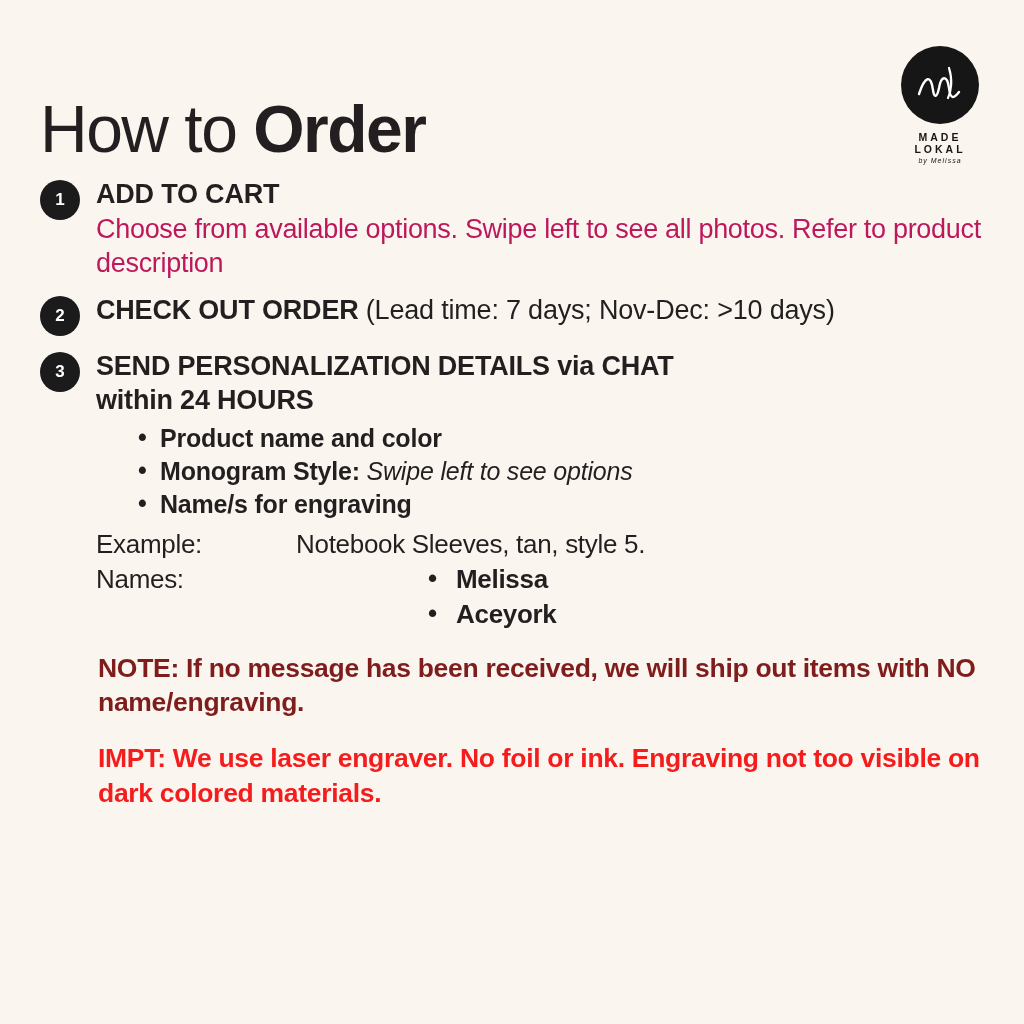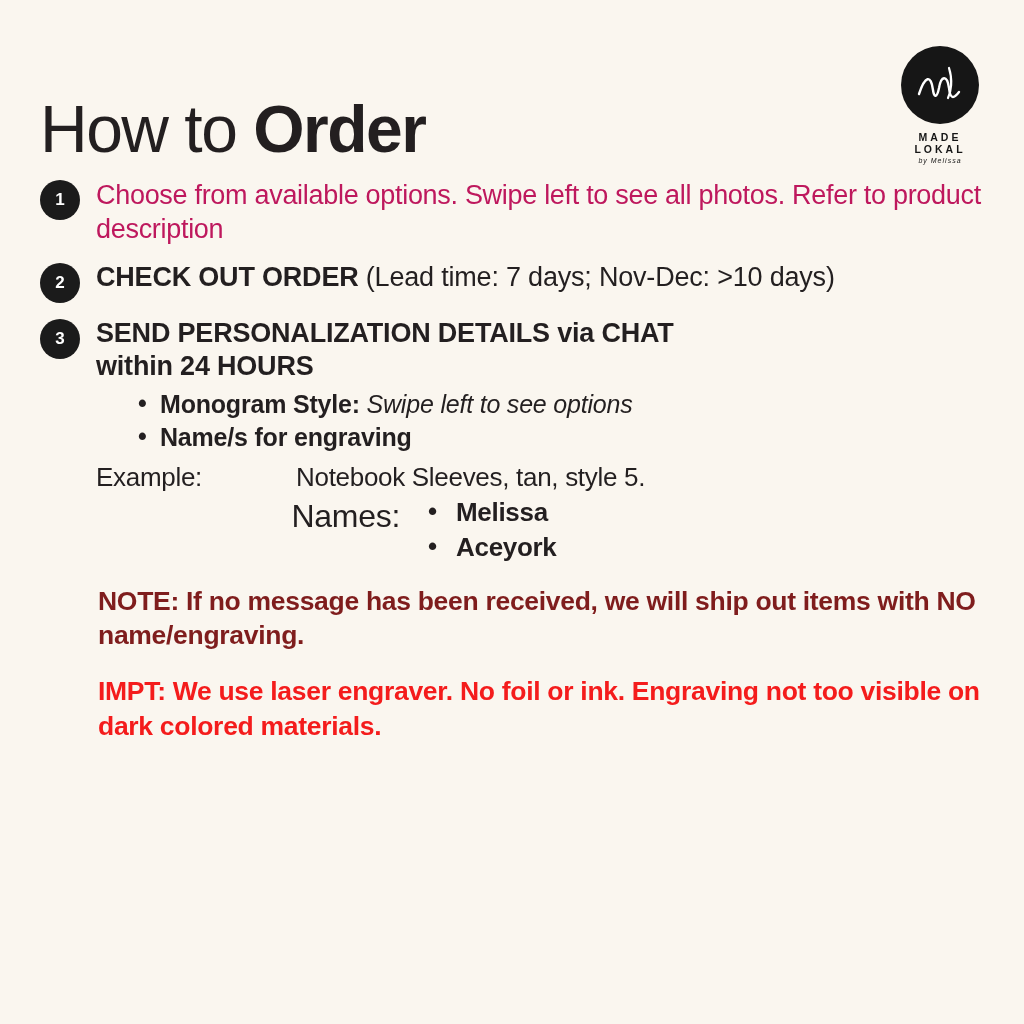--- a/index.html
+++ b/index.html
@@ -162,24 +162,24 @@
     width: 200px;
     flex: 0 0 auto;
   }
   .names-row {
     display: flex;
     margin-top: 1px;
   }
   .names-label {
     width: 332px;
     flex: 0 0 auto;
-    text-align: right;
+    text-align: left;
     padding-right: 28px;
     box-sizing: border-box;
-    font-size: 32px;
+    font-size: 26px;
     line-height: 1.32;
     letter-spacing: -0.3px;
   }
   .names-list {
     list-style: none;
     margin: 0;
     padding: 0;
   }
   .names-list li {
     font-size: 26px;
@@ -233,38 +233,40 @@
       <div class="logo-name">MADE LOKAL</div>
       <div class="logo-sub">by Melissa</div>
     </div>
   </div>
 
   <div class="steps">
 
     <div class="step">
       <div class="badge">1</div>
       <div class="step-body">
+        <div class="step-head">ADD TO CART</div>
         <div class="step-text">Choose from available options. Swipe left to see all photos. Refer to product description</div>
       </div>
     </div>
 
     <div class="step">
       <div class="badge">2</div>
       <div class="step-body">
         <div class="step-head"><span>CHECK OUT ORDER</span><span class="light"> (Lead time: 7 days; Nov-Dec: &gt;10 days)</span></div>
       </div>
     </div>
 
     <div class="step">
       <div class="badge">3</div>
       <div class="step-body">
         <div class="step-head">SEND PERSONALIZATION DETAILS via CHAT</div>
         <div class="step-head">within 24 HOURS</div>
 
         <ul class="sub-bullets">
+          <li><span>Product name and color</span><span class="ital"></span></li>
           <li><span>Monogram Style:</span><span class="ital"> Swipe left to see options</span></li>
           <li><span>Name/s for engraving</span><span class="ital"></span></li>
         </ul>
 
 
         <div class="example-row">
           <div class="example-label">Example:</div>
           <div>Notebook Sleeves, tan, style 5.</div>
         </div>
 

